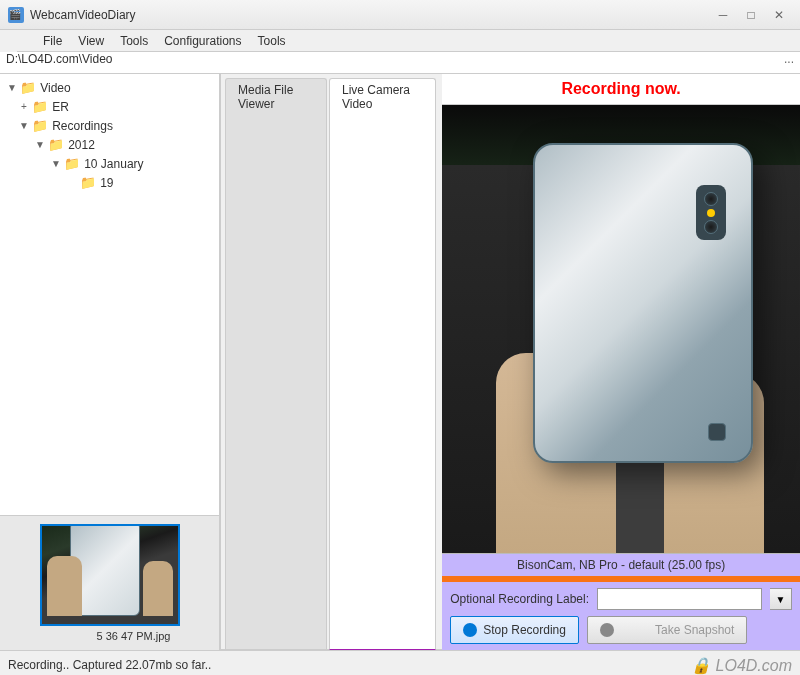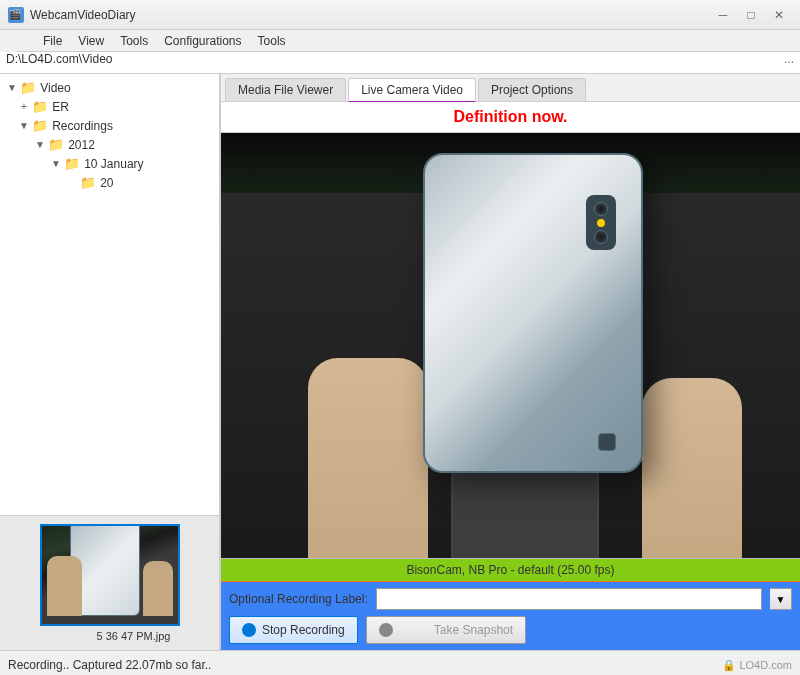--- a/index.html
+++ b/index.html
@@ -128,21 +128,20 @@
       color: #333;
       margin-top: 4px;
       text-align: center;
       margin-left: 48px;
     }
 
     
     .right-panel {
       flex: 1;
       display: flex;
-      flex-direction: column;
       background: #f0f0f0;
     }
 
     
     .tabs-bar {
       display: flex;
       background: #f0f0f0;
       padding: 4px 4px 0;
       border-bottom: 1px solid #ccc;
     }
@@ -256,33 +255,33 @@
     }
     .camera-flash {
       width: 8px;
       height: 8px;
       background: #ffcc02;
       border-radius: 50%;
     }
 
     
     .camera-info {
-      background: #84cc16;
+      background: #c4b5fd;
       padding: 4px 8px;
       text-align: center;
       font-size: 12px;
       color: #333;
       border-top: 1px solid #bbb;
     }
 
     
     .controls-area {
-      background: #3b82f6;
+      background: #c4b5fd;
       padding: 6px 8px;
-      border-top: 1px solid #f97316;
+      border-top: 6px solid #f97316;
     }
     .label-row {
       display: flex;
       align-items: center;
       margin-bottom: 6px;
       gap: 8px;
     }
     .label-text { font-size: 12px; color: #333; white-space: nowrap; }
     .label-input {
       flex: 1;
@@ -338,22 +337,23 @@
       background: #f0f0f0;
       border-top: 1px solid #ccc;
       display: flex;
       align-items: center;
       padding: 0 8px;
       font-size: 12px;
       color: #333;
     }
     .status-text { flex: 1; }
     .status-logo {
-      font-size: 11px;
+      font-size: 16px;
       color: #999;
+      font-style: italic;
     }
 
     .divider-v {
       width: 1px;
       background: #ccc;
     }
   </style>
 </head>
 <body>
 
@@ -413,21 +413,21 @@
 
       <div class="tree-item tree-indent-3">
         <span class="expander">▼</span>
         <span class="folder-icon">📁</span>
         <span>10 January</span>
       </div>
 
       <div class="tree-item tree-indent-4">
         <span class="expander">&nbsp;</span>
         <span class="folder-icon">📁</span>
-        <span>20</span>
+        <span>19</span>
       </div>
 
     </div>
 
     <div class="thumbnail-area">
       <div class="thumbnail-frame">
         <div class="thumbnail-content">
 
           <div style="width:100%;height:100%;background:linear-gradient(160deg,#1a2a1a 0%,#2a3a2a 20%,#1a1a1a 35%,#3a3a3a 50%);position:relative;">
             <div style="position:absolute;bottom:8px;left:28px;width:70px;height:95px;background:linear-gradient(135deg,#b0bec5,#eceff1,#cfd8dc);border-radius:6px;border:1px solid #546e7a;"></div>
@@ -440,26 +440,25 @@
     </div>
   </div>
 
   <div class="divider-v"></div>
 
   <div class="right-panel">
 
     <div class="tabs-bar">
       <div class="tab">Media File Viewer</div>
       <div class="tab active">Live Camera Video</div>
-      <div class="tab">Project Options</div>
     </div>
 
     <div class="camera-area">
 
-      <div class="recording-banner">Definition now.</div>
+      <div class="recording-banner">Recording now.</div>
 
       <div class="video-feed">
         <div class="video-bg">
 
           <div class="video-dark-top"></div>
 
           <div style="position:absolute;top:60px;left:0;width:40%;height:calc(100% - 60px);background:linear-gradient(to bottom,#2a2a2a,#1a1a1a);border-right:2px solid #444;"></div>
           <div style="position:absolute;top:60px;right:0;width:35%;height:calc(100% - 60px);background:linear-gradient(to bottom,#2a2a2a,#1a1a1a);border-left:2px solid #444;"></div>
 
           <div class="video-hand-left"></div>

